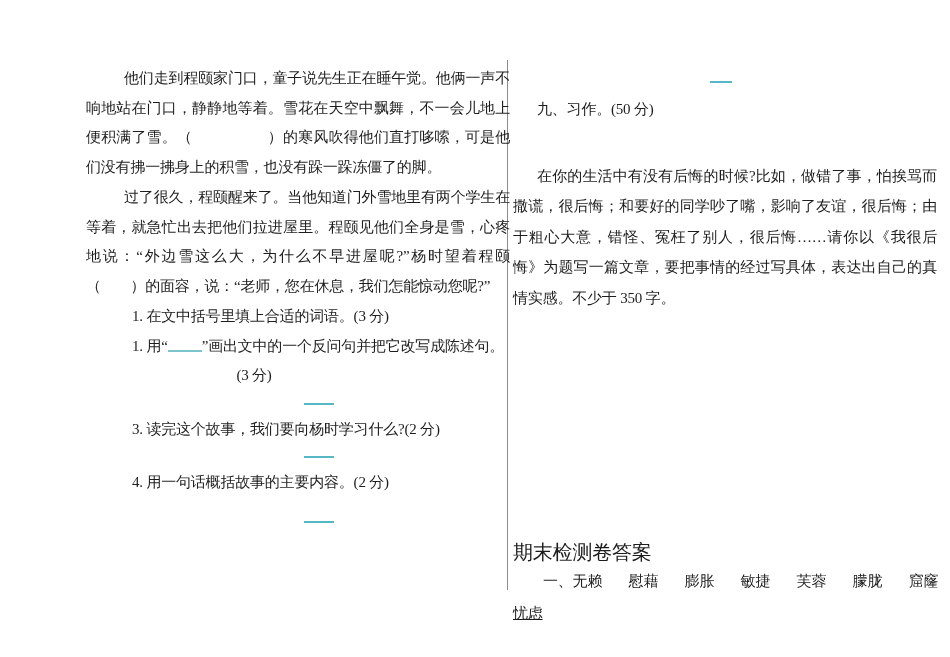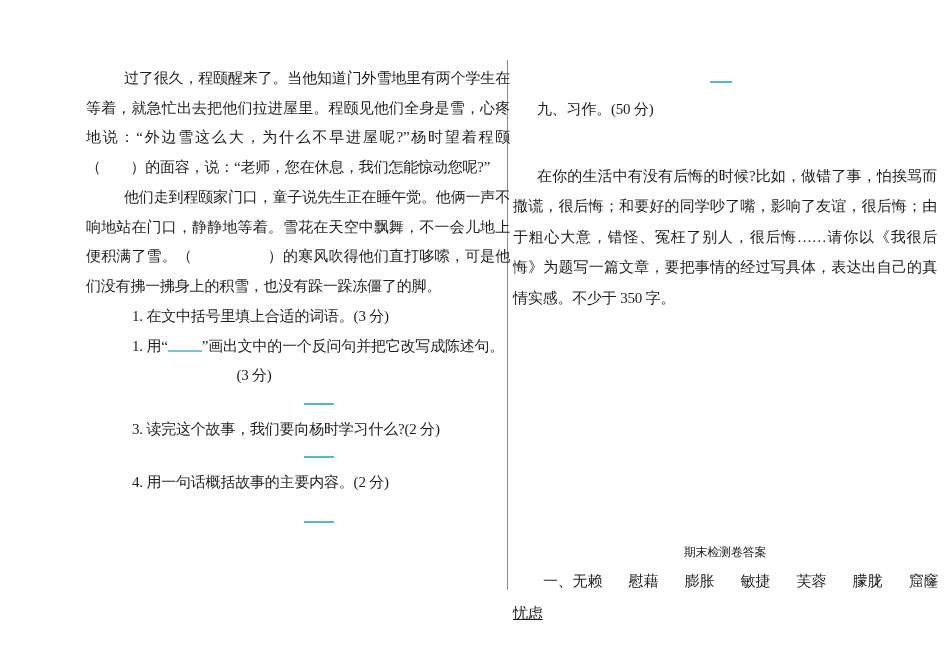--- a/index.html
+++ b/index.html
@@ -71,45 +71,45 @@
   }
   .prompt {
     text-indent: 24px;
     text-align: justify;
     line-height: 30.5px;
     margin-top: 36px;
   }
   .answers-heading {
     margin: 224px 0 0 0;
     line-height: 30.5px;
-    text-align: center;
+    text-align: left;
     font-weight: normal;
-    font-size: 12px;
+    font-size: 20px;
   }
   .answers-line1 {
     text-indent: 30px;
     line-height: 30.5px;
     white-space: nowrap;
     font-family: Liberation Mono, monospace;
   }
   .answers-line2 {
     line-height: 30.5px;
     text-decoration: underline;
   }
 </style>
 </head>
 <body>
 
 <div class="page">
 
   <div class="divider"></div>
 
   <div class="col col-left">
+    <p class="para">他们走到程颐家门口，童子说先生正在睡午觉。他俩一声不响地站在门口，静静地等着。雪花在天空中飘舞，不一会儿地上便积满了雪。（　　　　　）的寒风吹得他们直打哆嗦，可是他们没有拂一拂身上的积雪，也没有跺一跺冻僵了的脚。</p>
     <p class="para">过了很久，程颐醒来了。当他知道门外雪地里有两个学生在等着，就急忙出去把他们拉进屋里。程颐见他们全身是雪，心疼地说：“外边雪这么大，为什么不早进屋呢?”杨时望着程颐（　　）的面容，说：“老师，您在休息，我们怎能惊动您呢?”</p>
-    <p class="para">他们走到程颐家门口，童子说先生正在睡午觉。他俩一声不响地站在门口，静静地等着。雪花在天空中飘舞，不一会儿地上便积满了雪。（　　　　　）的寒风吹得他们直打哆嗦，可是他们没有拂一拂身上的积雪，也没有跺一跺冻僵了的脚。</p>
 
     <p class="question">
       <span>1. 在文中括号里填上合适的词语。(3 分)</span>
     </p>
 
     <p class="question"><span>1. 用“</span><span style="display:inline-block;width:34px;border-bottom:2px solid #7cc5cf;vertical-align:-1px;"></span><span>”画出文中的一个反问句并把它改写成陈述句。</span></p>
     <p class="score-line">(3 分)</p>
 
     <div class="blank-row">
       <span class="blank-line"></span>

